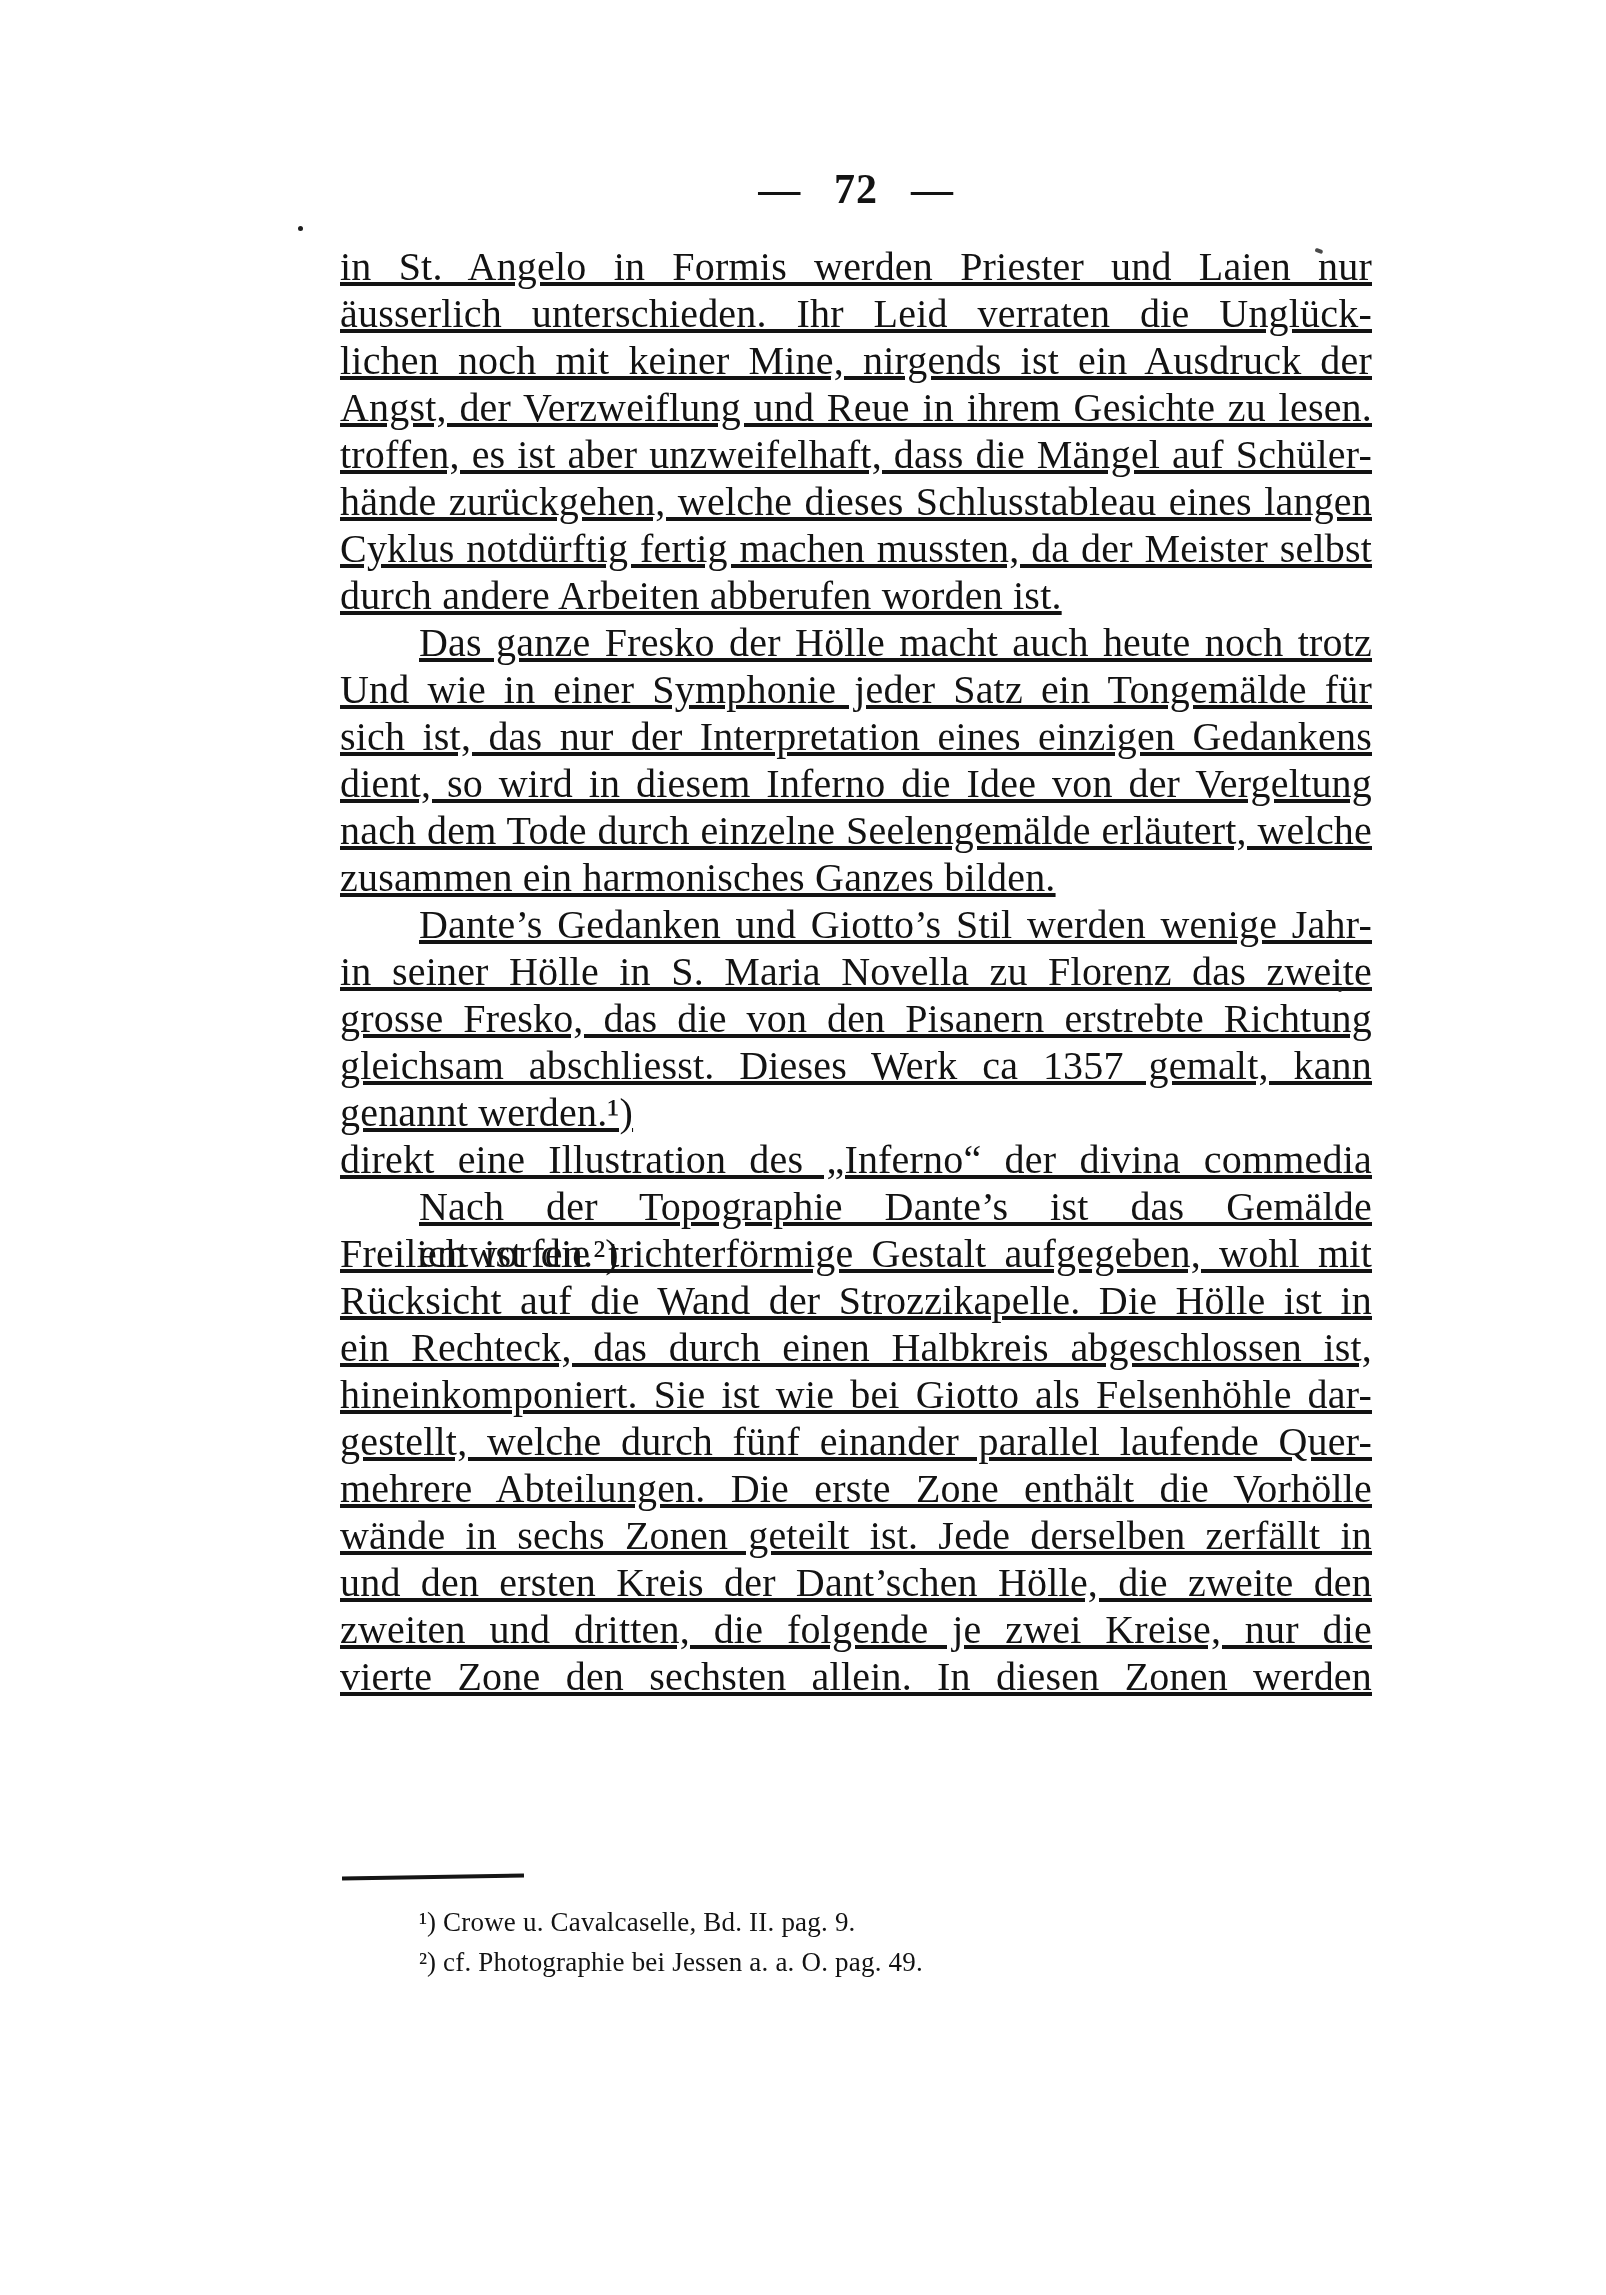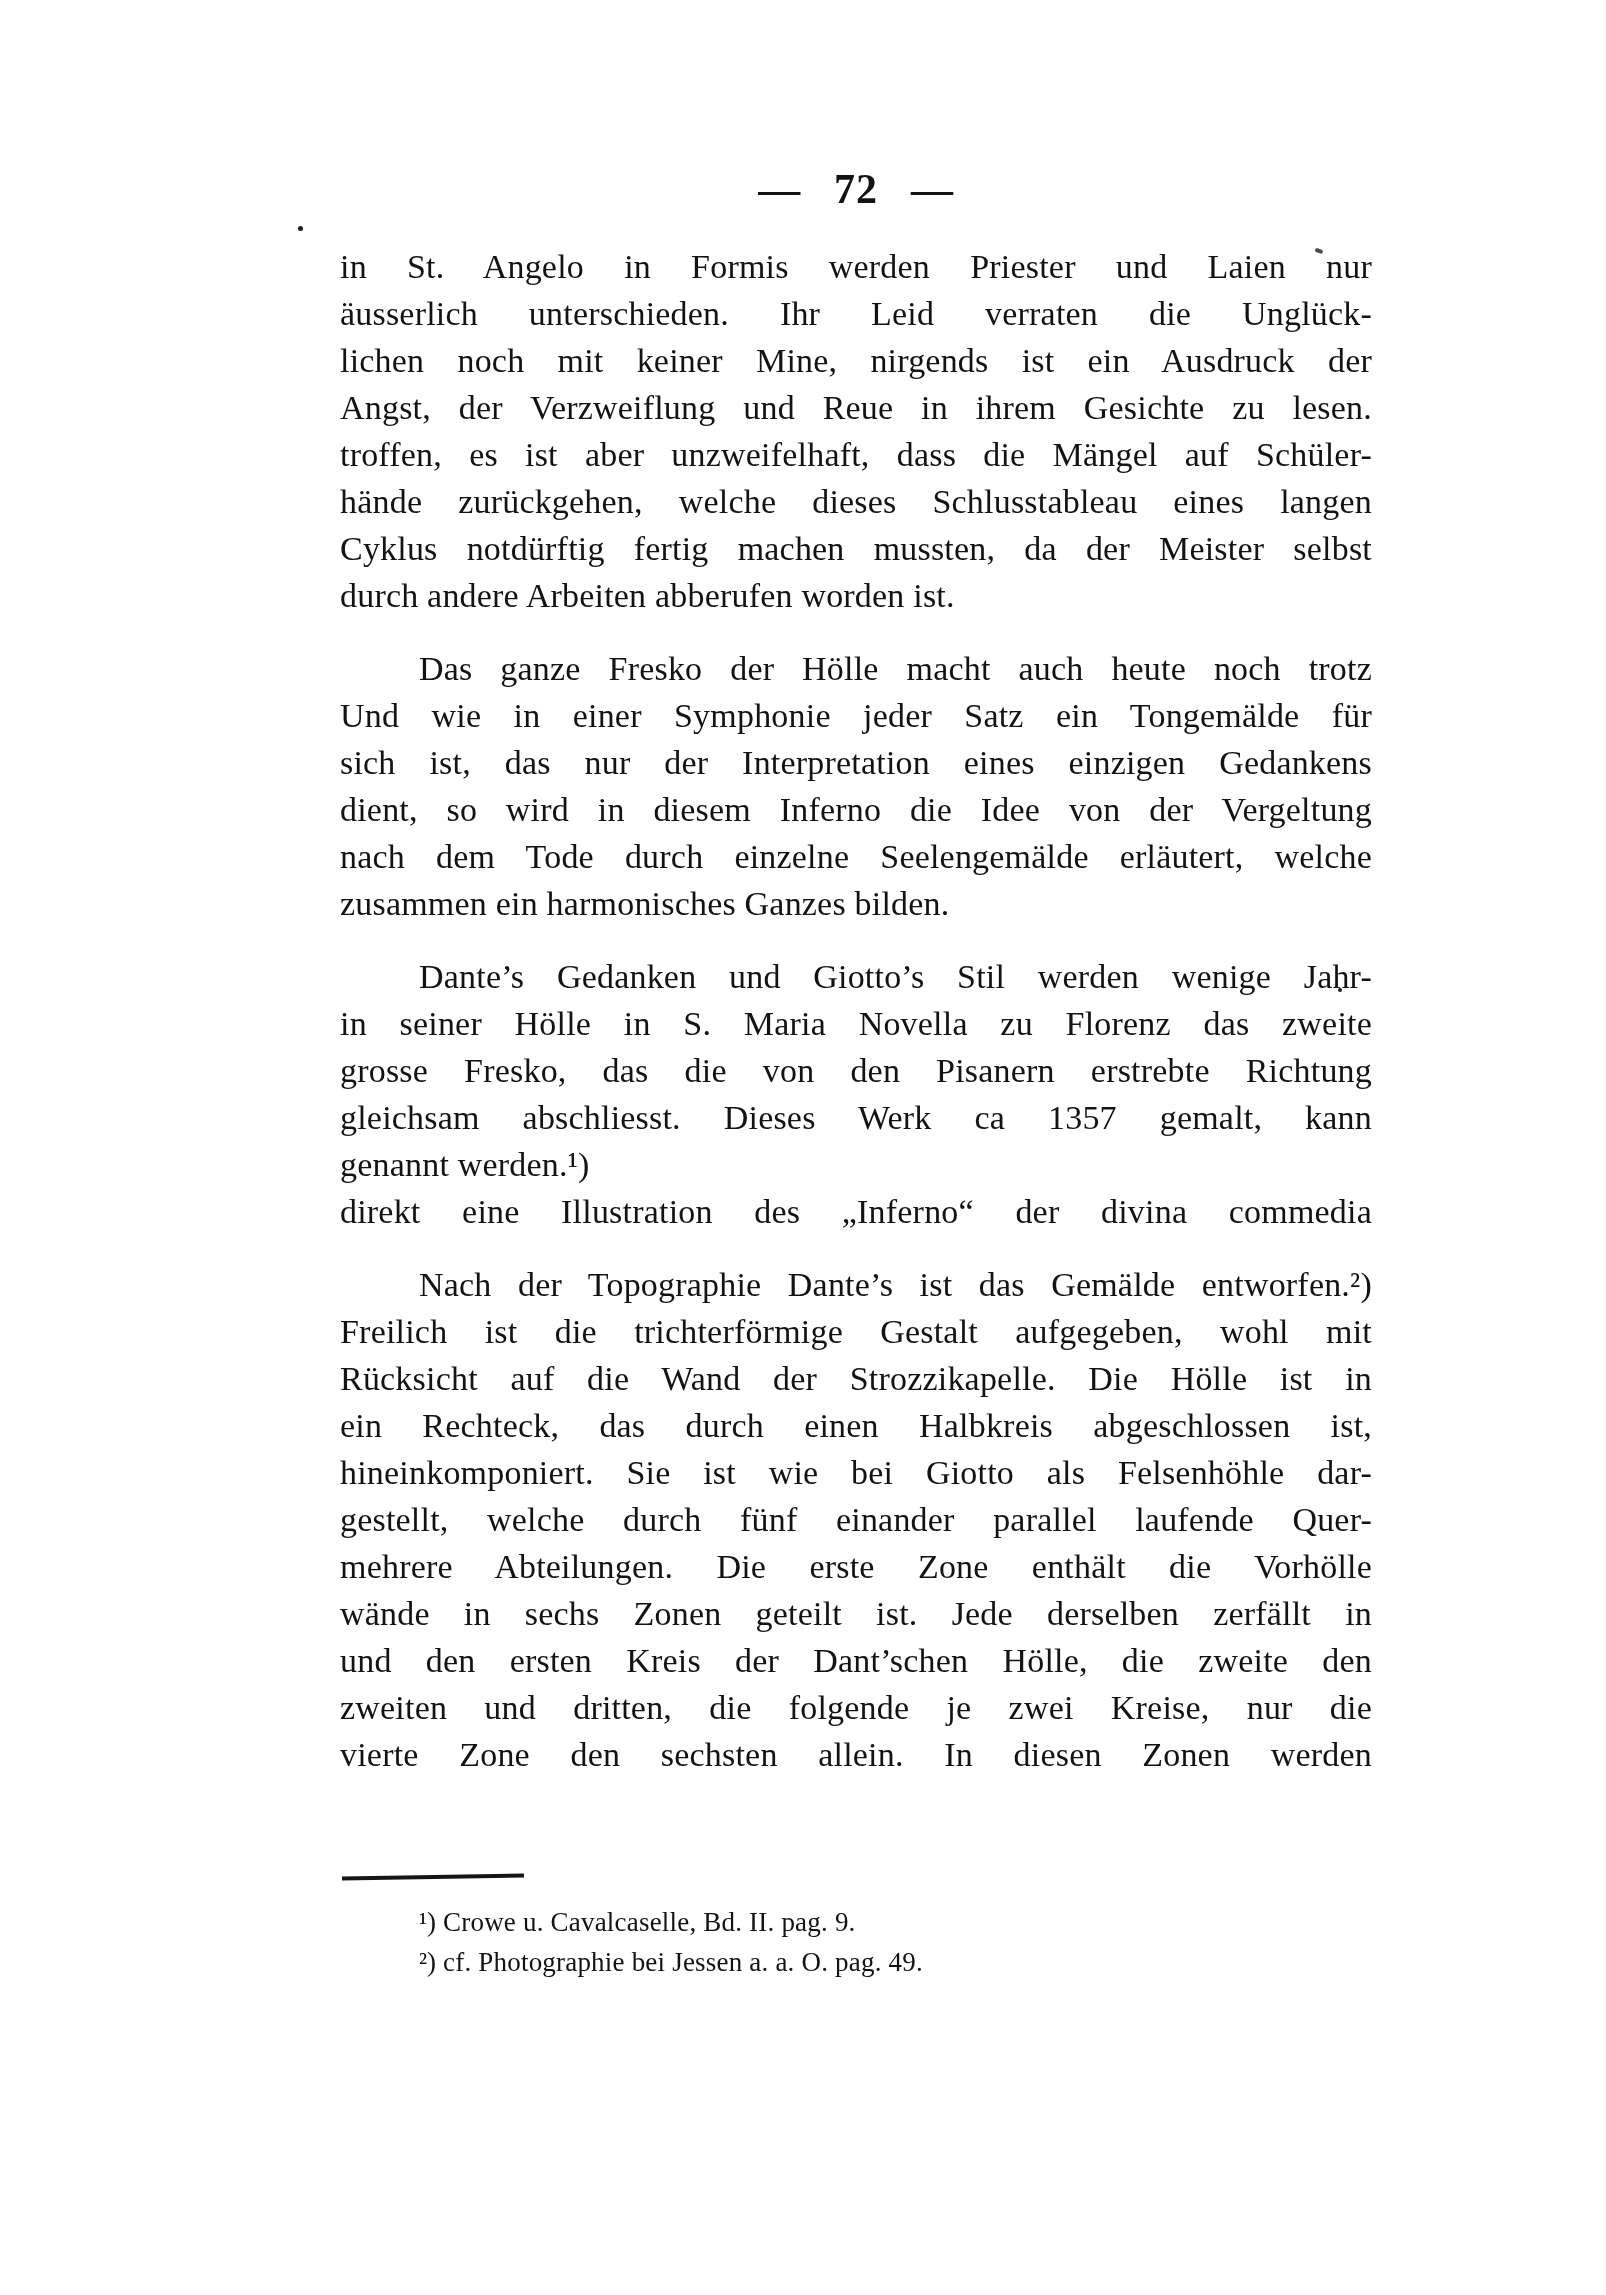--- a/index.html
+++ b/index.html
@@ -18,27 +18,28 @@
     position:absolute; left:340px; top:165px; width:1032px;
     display:flex; justify-content:center; align-items:baseline; gap:33px;
     font-size:42px; font-weight:bold; letter-spacing:0.9px;
   }
 
   
   .text-block {
     position:absolute; left:340px; top:243px; width:1032px;
   }
   .line {
-    font-size:34px; line-height:47px; height:47px;
+    font-size:40px; line-height:47px; height:47px;
     text-align:justify; text-align-last:justify;
     letter-spacing:0.2px;
     white-space:normal;
+    text-decoration:underline;
   }
   .line.para-end { text-align-last:left; }
-  .line.indent { padding-left:79px;margin-top:26px; }
+  .line.indent { padding-left:79px; }
 
   
   .fn-rule {
     position:absolute; left:342px; top:1875px; width:182px; height:4.4px;
     background:#151515; transform:rotate(-0.9deg);
   }
   .footnotes {
     position:absolute; left:340px; top:1886px; width:981px;margin-top:16px;
   }
   .footnote {

